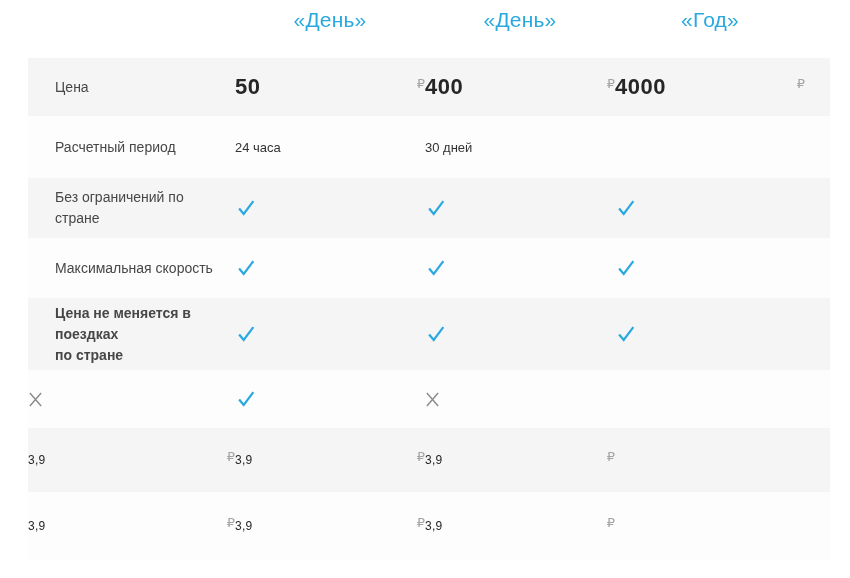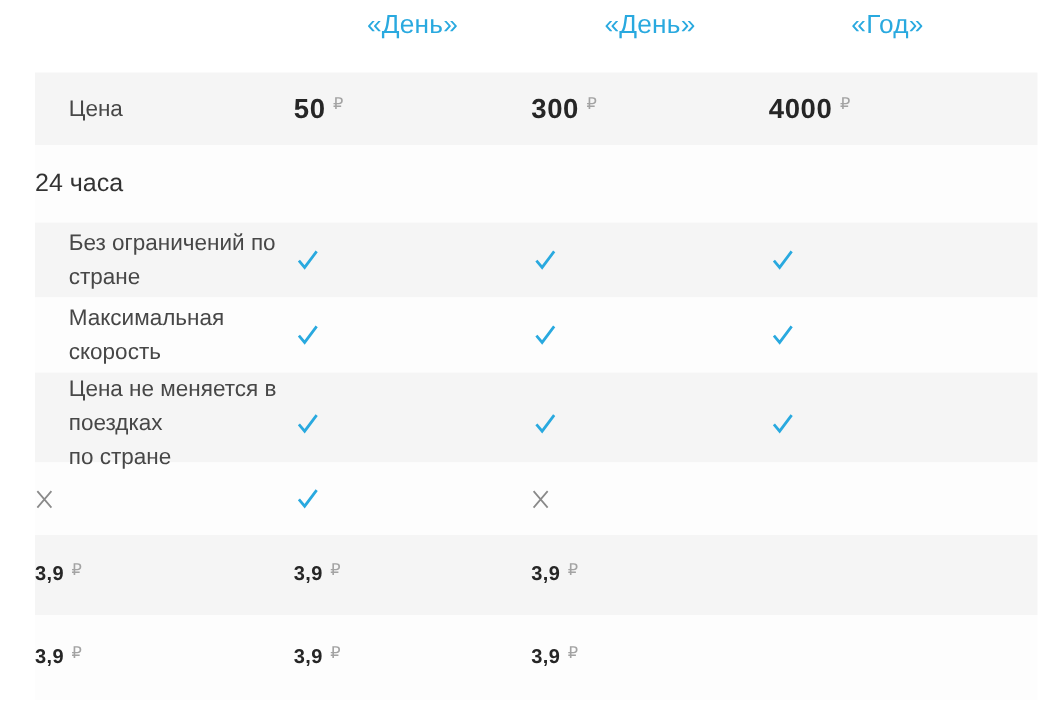--- a/index.html
+++ b/index.html
@@ -28,59 +28,59 @@
     display: grid;
     grid-template-columns: 207px 190px 190px 190px;
     align-items: center;
   }
   .trow.gray  { background: #f5f5f5; }
   .trow.white { background: #fdfdfd; }
   .trow:nth-child(1) { height: 58px; }
   .trow:nth-child(2) { height: 62px; }
   .trow:nth-child(3) { height: 60px; }
   .trow:nth-child(4) { height: 60px; }
-  .trow:nth-child(5) { height: 72px; }
+  .trow:nth-child(5) { height: 72px; font-weight: bold; }
   .trow:nth-child(6) { height: 58px; }
   .trow:nth-child(7) { height: 64px; }
   .trow:nth-child(8) { height: 68px; }
 
   .label {
     padding-left: 27px;
     padding-right: 8px;
-    font-size: 18px;
+    font-size: 14px;
     color: #474747;
     line-height: 1.5;
   }
   .vcell {
     display: flex;
-    justify-content: flex-start;
+    justify-content: space-between;
     align-items: center;
     text-align: center;
   }
   .num {
     font-size: 22px;
     font-weight: 700;
     color: #262626;
     letter-spacing: 0.5px;
   }
   .num.small {
-    font-size: 16px;
-    font-weight: 700;
+    font-size: 12px;
+    font-weight: 400;
     letter-spacing: 0.3px;
   }
   .cur {
     font-family: "DejaVu Sans", sans-serif;
     font-size: 13px;
     color: #a3a3a3;
     margin-left: 6px;
     position: relative;
     top: -4px;
   }
   .txt {
-    font-size: 20px;
+    font-size: 13px;
     color: #333333;
   }
   svg { display: block; }
 </style>
 </head>
 <body>
 
 <div class="page">
   <div class="table">
 
@@ -92,31 +92,35 @@
     </div>
 
     <div>
         <div class="trow gray">
           <div class="label">Цена</div>
           <div class="vcell">
             <span class="num">50</span>
             <span class="cur">₽</span>
           </div>
           <div class="vcell">
-            <span class="num">300</span>
+            <span class="num">400</span>
             <span class="cur">₽</span>
           </div>
           <div class="vcell">
             <span class="num">4000</span>
             <span class="cur">₽</span>
           </div>
         </div>
         <div class="trow white">
+          <div class="label">Расчетный период</div>
           <div class="vcell">
             <span class="txt">24 часа</span>
+          </div>
+          <div class="vcell">
+            <span class="txt">30 дней</span>
           </div>
         </div>
         <div class="trow gray">
           <div class="label">Без ограничений по стране</div>
           <div class="vcell">
             <svg viewBox="0 0 24 24" width="22" height="22">
               <path fill="none" d="M4.5 12.5 L9.5 18.5 L20 4.5" stroke="#29a9df" stroke-width="2.4"></path>
             </svg>
           </div>
           <div class="vcell">

